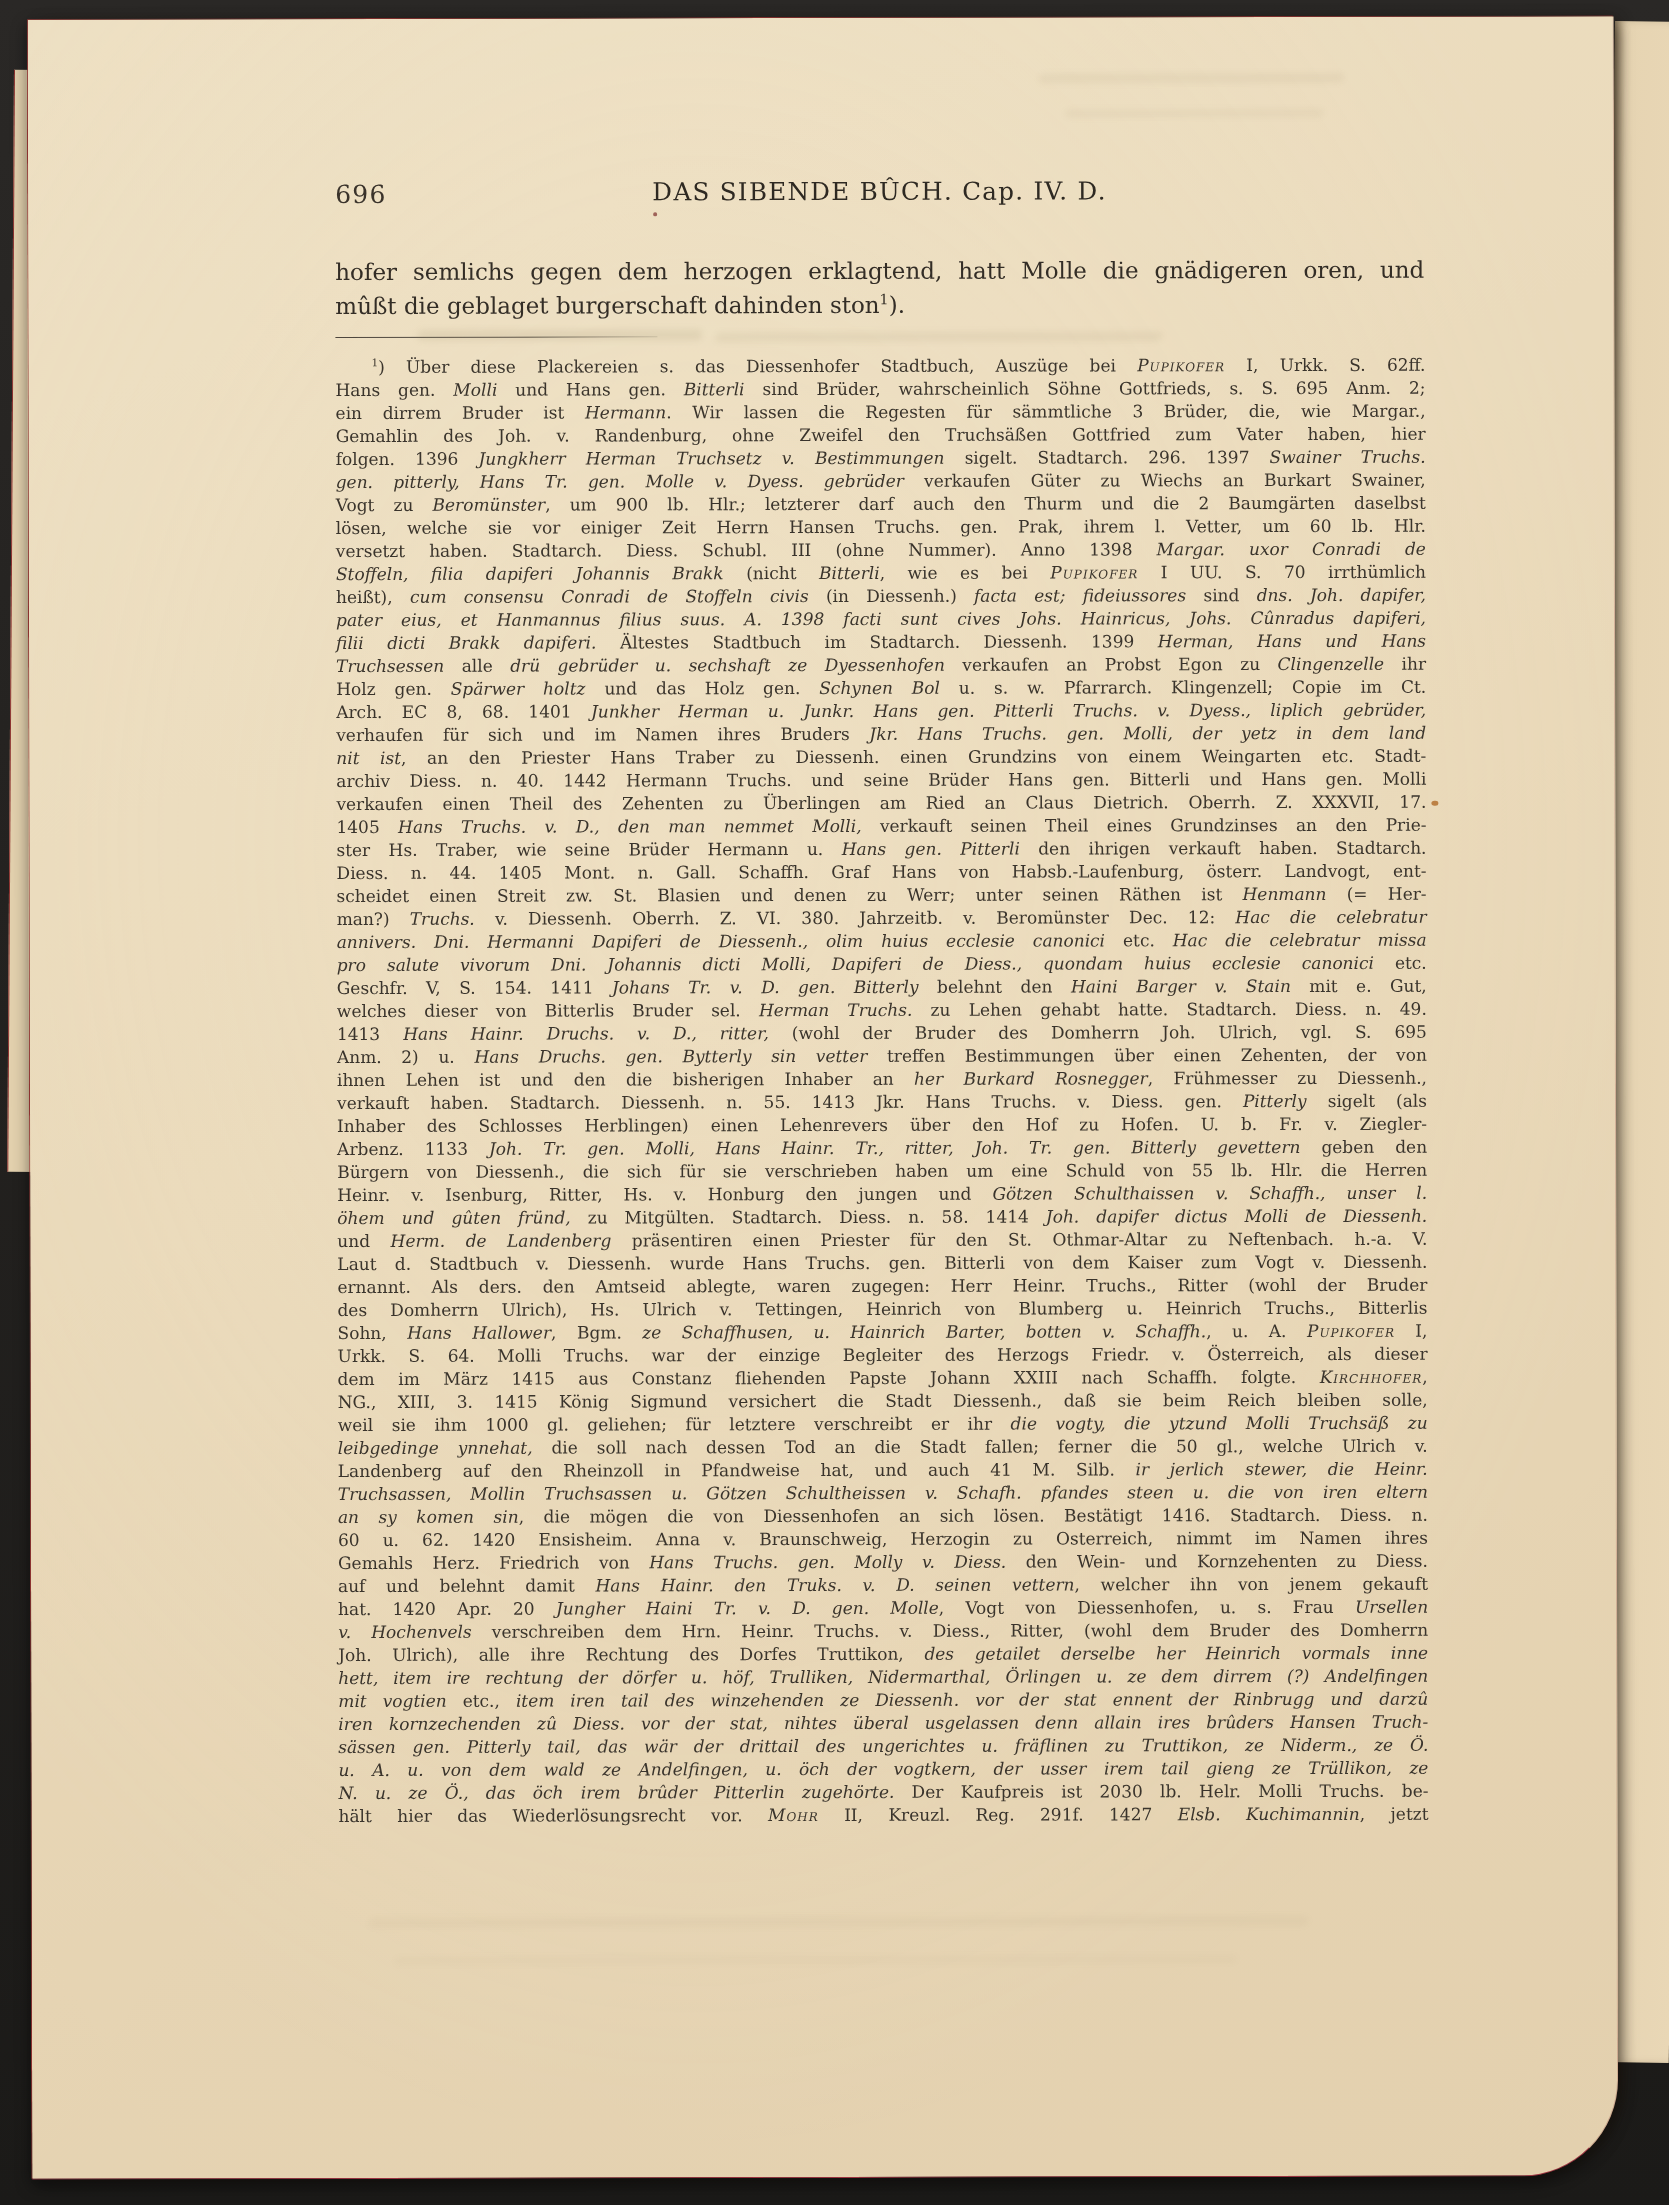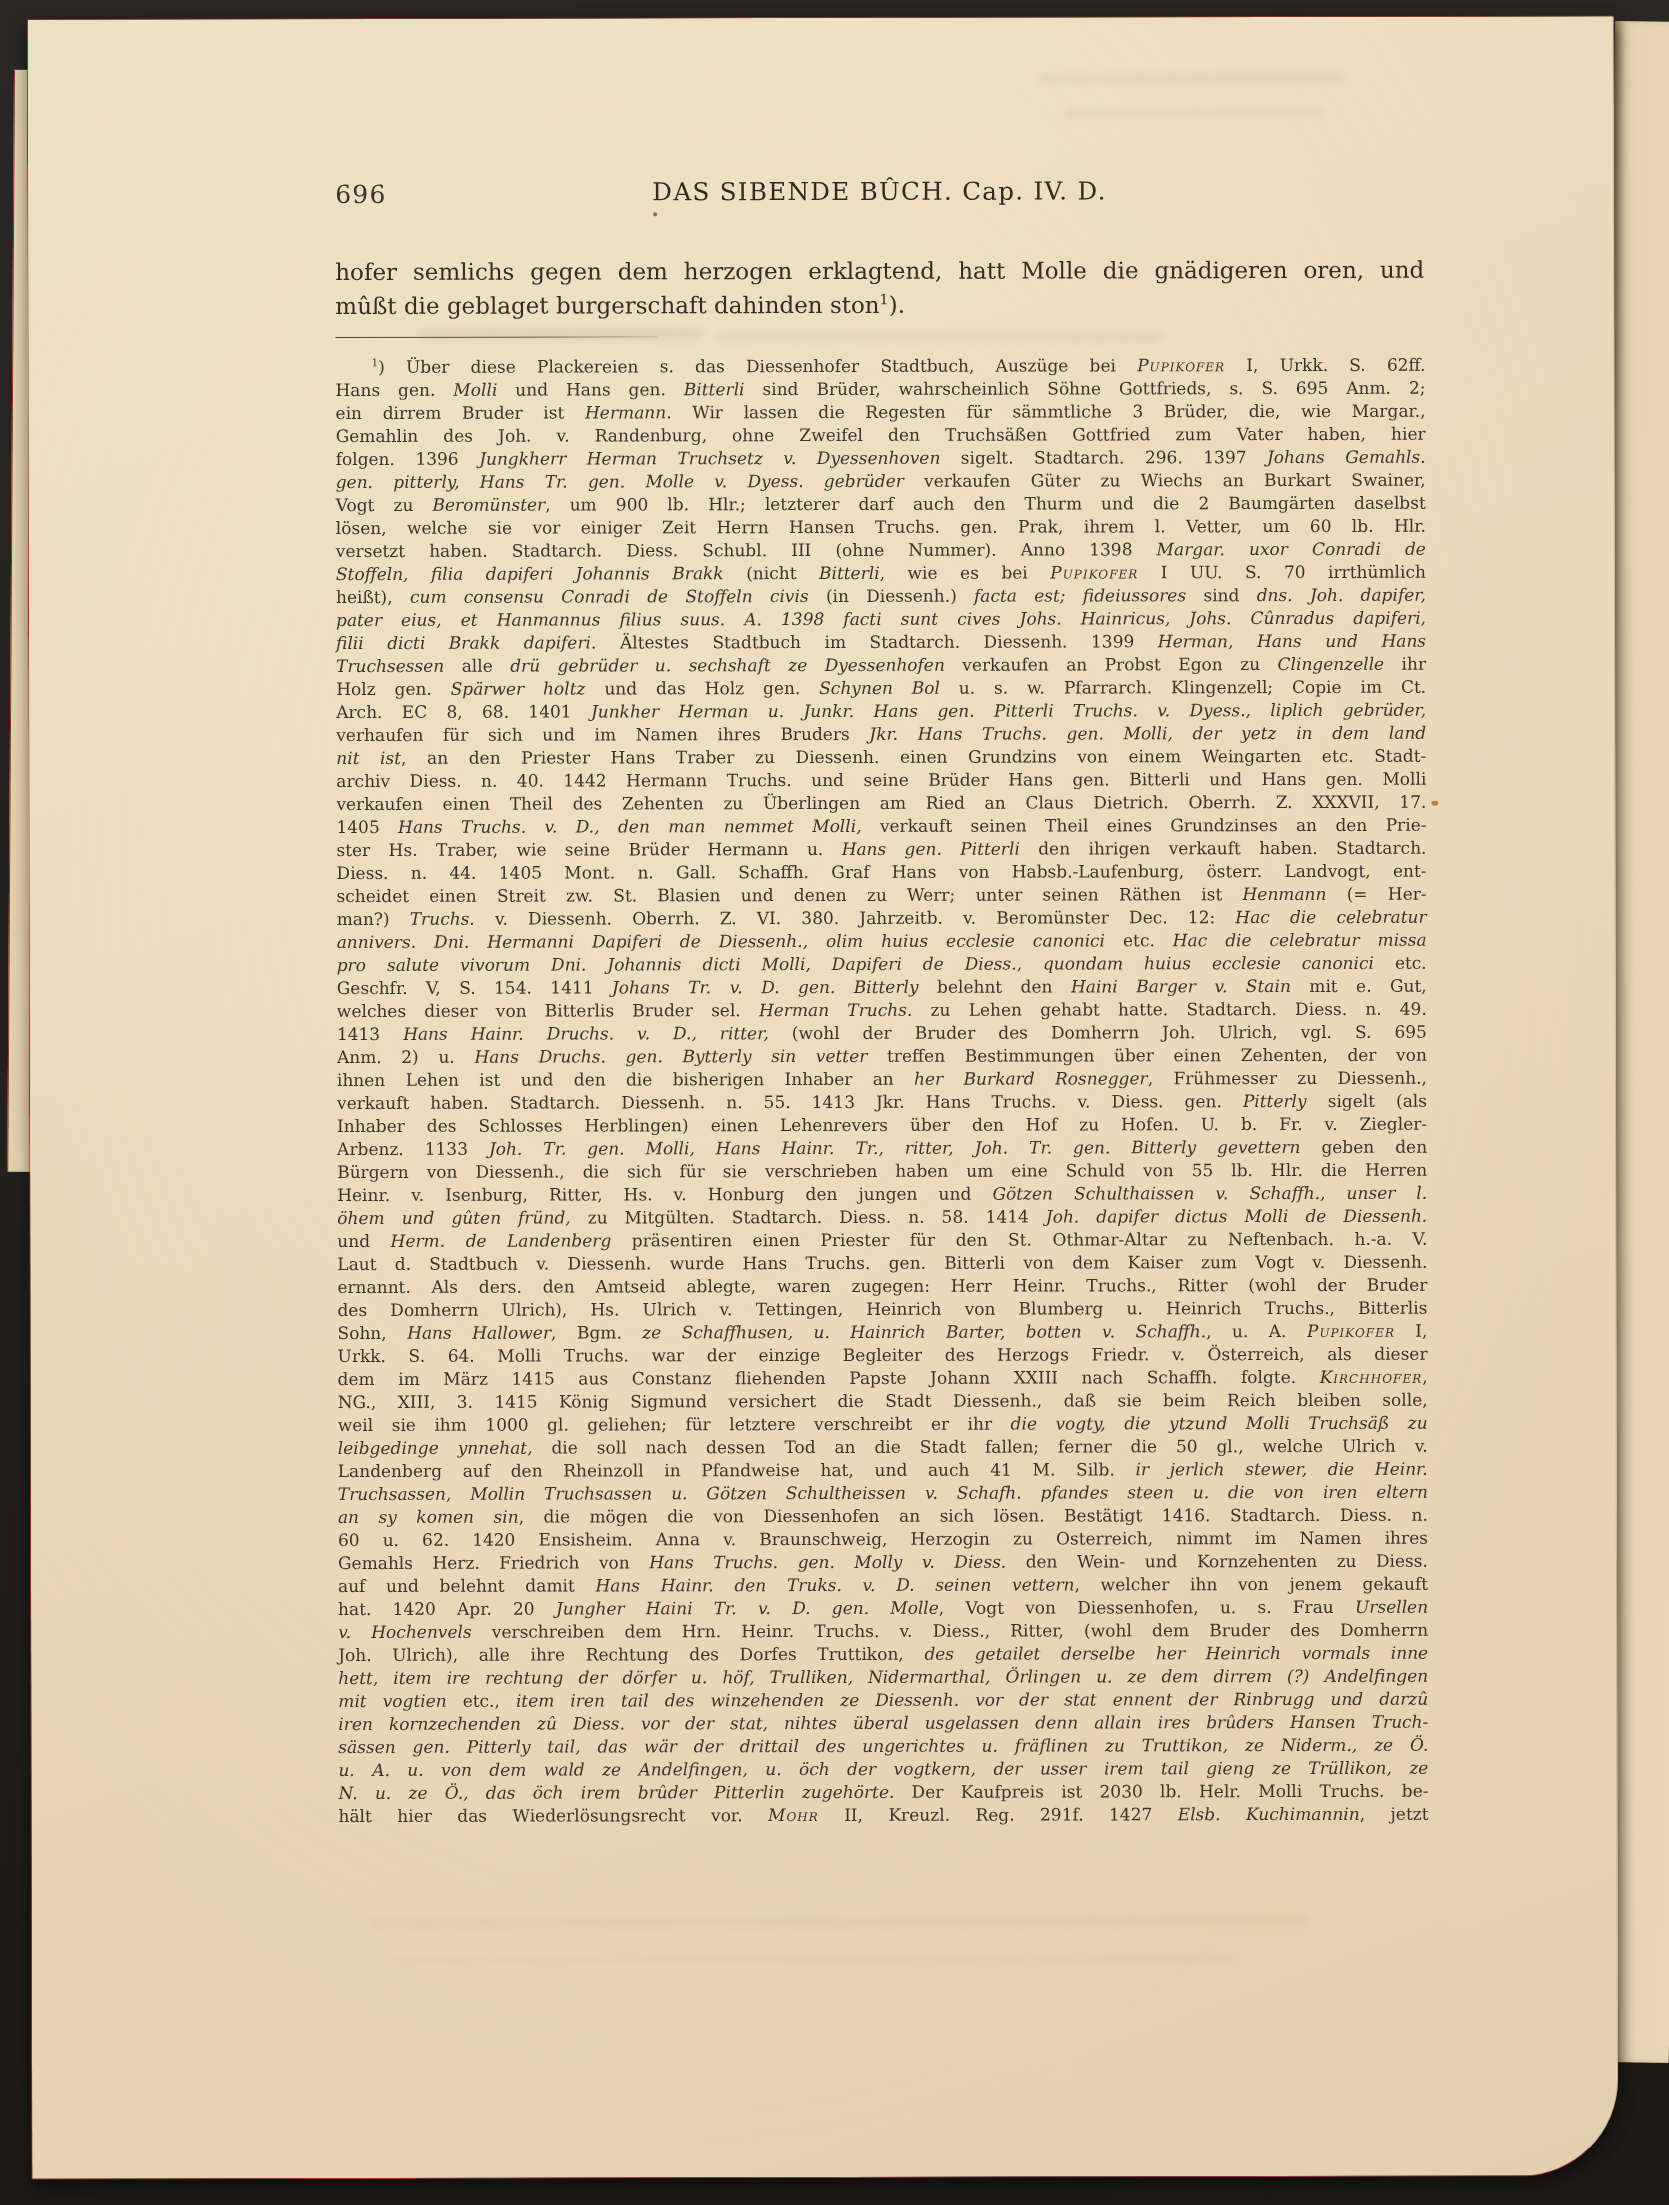--- a/index.html
+++ b/index.html
@@ -88,21 +88,21 @@
         <div class="m-line last"><span>mûßt die geblaget burgerschaft dahinden ston</span><sup>1</sup><span>).</span></div>
       </div>
 
     <div class="fn-rule"></div>
 
     <div class="footnote">
         <div class="fn-line indent"><sup>1</sup><span>) Über diese Plackereien s. das Diessenhofer Stadtbuch, Auszüge bei </span><span class="sc">Pupikofer</span><span> I, Urkk. S. 62ff.</span></div>
         <div class="fn-line"><span>Hans gen. </span><span class="it">Molli</span><span> und Hans gen. </span><span class="it">Bitterli</span><span> sind Brüder, wahrscheinlich Söhne Gottfrieds, s. S. 695 Anm. 2;</span></div>
         <div class="fn-line"><span>ein dirrem Bruder ist </span><span class="it">Hermann</span><span>. Wir lassen die Regesten für sämmtliche 3 Brüder, die, wie Margar.,</span></div>
         <div class="fn-line"><span>Gemahlin des Joh. v. Randenburg, ohne Zweifel den Truchsäßen Gottfried zum Vater haben, hier</span></div>
-        <div class="fn-line"><span>folgen. 1396 </span><span class="it">Jungkherr Herman Truchsetz v. Dyessenhoven</span><span> sigelt. Stadtarch. 296. 1397 </span><span class="it">Johans Gemahls.</span></div>
+        <div class="fn-line"><span>folgen. 1396 </span><span class="it">Jungkherr Herman Truchsetz v. Bestimmungen</span><span> sigelt. Stadtarch. 296. 1397 </span><span class="it">Swainer Truchs.</span></div>
         <div class="fn-line"><span class="it">gen. pitterly, Hans Tr. gen. Molle v. Dyess. gebrüder</span><span> verkaufen Güter zu Wiechs an Burkart Swainer,</span></div>
         <div class="fn-line"><span>Vogt zu </span><span class="it">Beromünster</span><span>, um 900 lb. Hlr.; letzterer darf auch den Thurm und die 2 Baumgärten daselbst</span></div>
         <div class="fn-line"><span>lösen, welche sie vor einiger Zeit Herrn Hansen Truchs. gen. Prak, ihrem l. Vetter, um 60 lb. Hlr.</span></div>
         <div class="fn-line"><span>versetzt haben. Stadtarch. Diess. Schubl. III (ohne Nummer). Anno 1398 </span><span class="it">Margar. uxor Conradi de</span></div>
         <div class="fn-line"><span class="it">Stoffeln, filia dapiferi Johannis Brakk</span><span> (nicht </span><span class="it">Bitterli</span><span>, wie es bei </span><span class="sc">Pupikofer</span><span> I UU. S. 70 irrthümlich</span></div>
         <div class="fn-line"><span>heißt), </span><span class="it">cum consensu Conradi de Stoffeln civis</span><span> (in Diessenh.) </span><span class="it">facta est; fideiussores</span><span> sind </span><span class="it">dns. Joh. dapifer,</span></div>
         <div class="fn-line"><span class="it">pater eius, et Hanmannus filius suus. A. 1398 facti sunt cives Johs. Hainricus, Johs. Cûnradus dapiferi,</span></div>
         <div class="fn-line"><span class="it">filii dicti Brakk dapiferi.</span><span> Ältestes Stadtbuch im Stadtarch. Diessenh. 1399 </span><span class="it">Herman, Hans und Hans</span></div>
         <div class="fn-line"><span class="it">Truchsessen</span><span> alle </span><span class="it">drü gebrüder u. sechshaft ze Dyessenhofen</span><span> verkaufen an Probst Egon zu </span><span class="it">Clingenzelle</span><span> ihr</span></div>
         <div class="fn-line"><span>Holz gen. </span><span class="it">Spärwer holtz</span><span> und das Holz gen. </span><span class="it">Schynen Bol</span><span> u. s. w. Pfarrarch. Klingenzell; Copie im Ct.</span></div>

